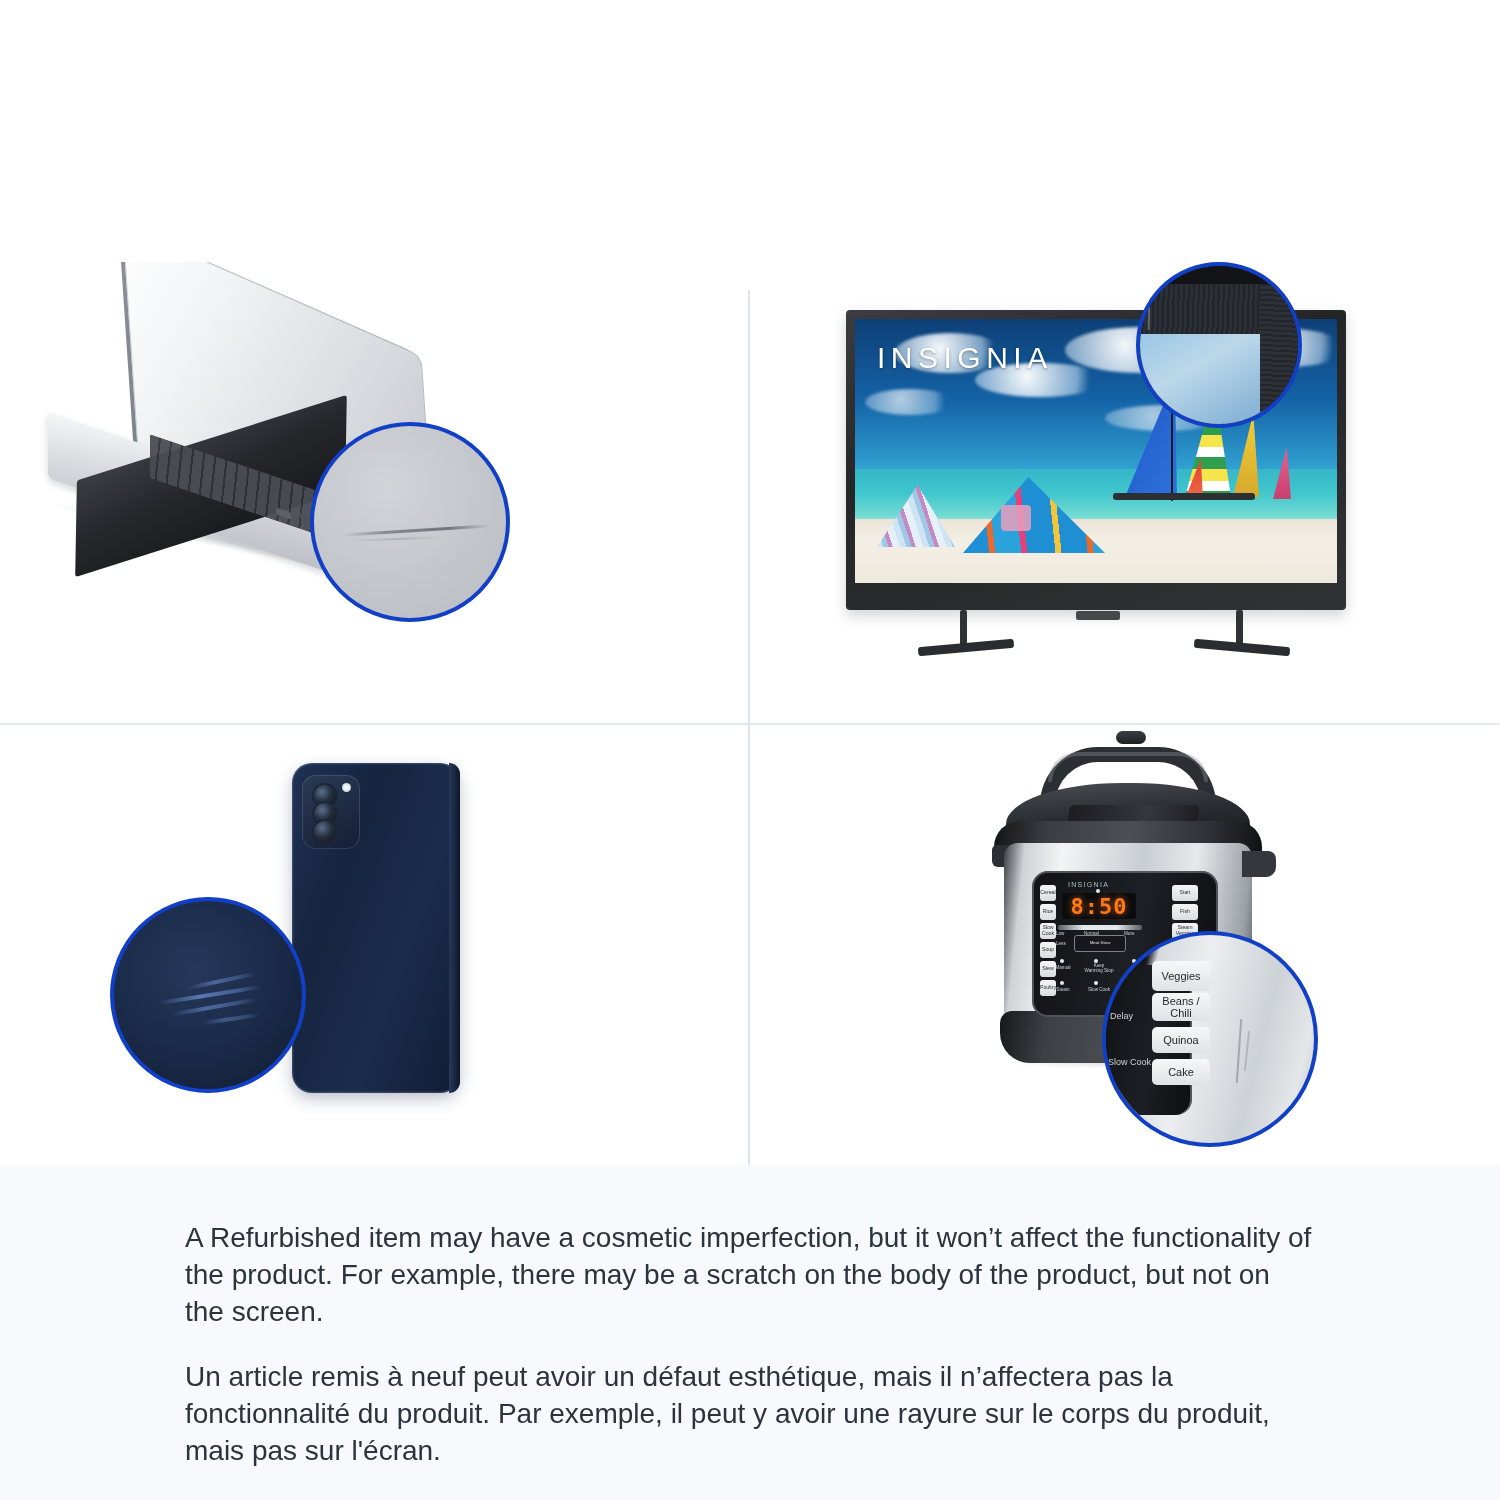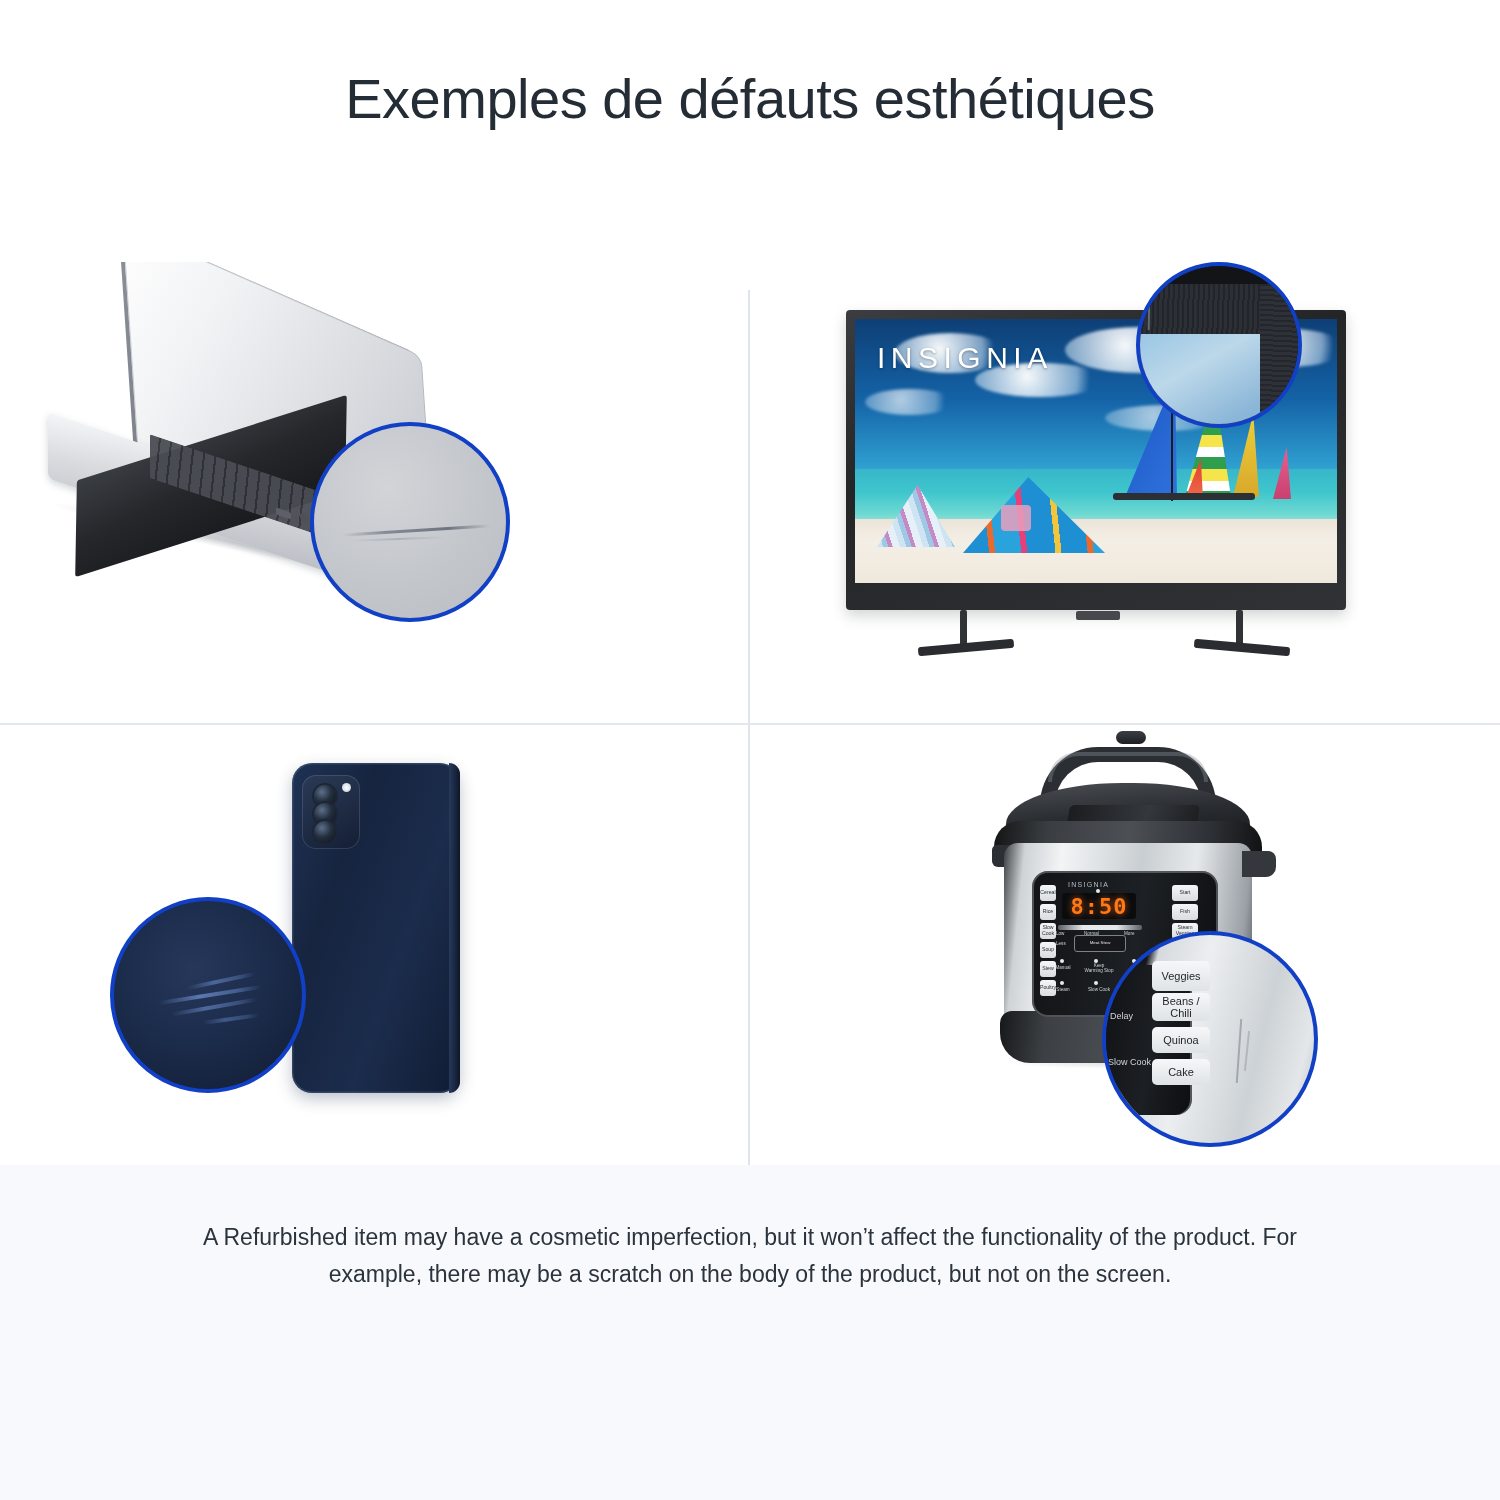--- a/index.html
+++ b/index.html
@@ -377,33 +377,32 @@
   }
 
   
   .footer {
     position:absolute; left:0; top: 1165px; width: 1500px; height: 335px;
     background: #f8f9fc;
     display:flex; flex-direction:column; align-items:center;
     padding-top: 54px;
   }
   .para {
-    width: 1130px; text-align:center;
-    color: #2b333d; font-size: 23px; line-height: 37px;
+    width: 1130px; 
+    color: #2b333d; font-size: 28px; line-height: 37px;
     font-weight: 400;
   }
   .para + .para { margin-top: 28px; }
 </style>
 </head>
 <body>
 
 <div id="root">
 
   <div class="header">
-    <div class="title-line">Exemples de défauts esthétiques</div>
   </div>
 
   <div class="grid">
     <div class="vdiv"></div>
     <div class="hdiv"></div>
 
     <div class="cell cell-tl">
       <div class="stage">
         <div class="lap-shadow"></div>
         <div class="lap-lid-edge"></div>
@@ -562,15 +561,16 @@
           <div class="ckz-btn" style="top:124px; height:26px;">Cake</div>
           <div class="ckz-scratch"></div>
           <div class="ckz-scratch2"></div>
         </div>
       </div>
     </div>
   </div>
 
   <div class="footer">
     <div class="para">A Refurbished item may have a cosmetic imperfection, but it won’t affect the functionality of the product. For example, there may be a scratch on the body of the product, but not on the screen.</div>
+    <div class="para">Un article remis à neuf peut avoir un défaut esthétique, mais il n’affectera pas la fonctionnalité du produit. Par exemple, il peut y avoir une rayure sur le corps du produit, mais pas sur l'écran.</div>
   </div>
 
 </div>
 
 </body></html>

